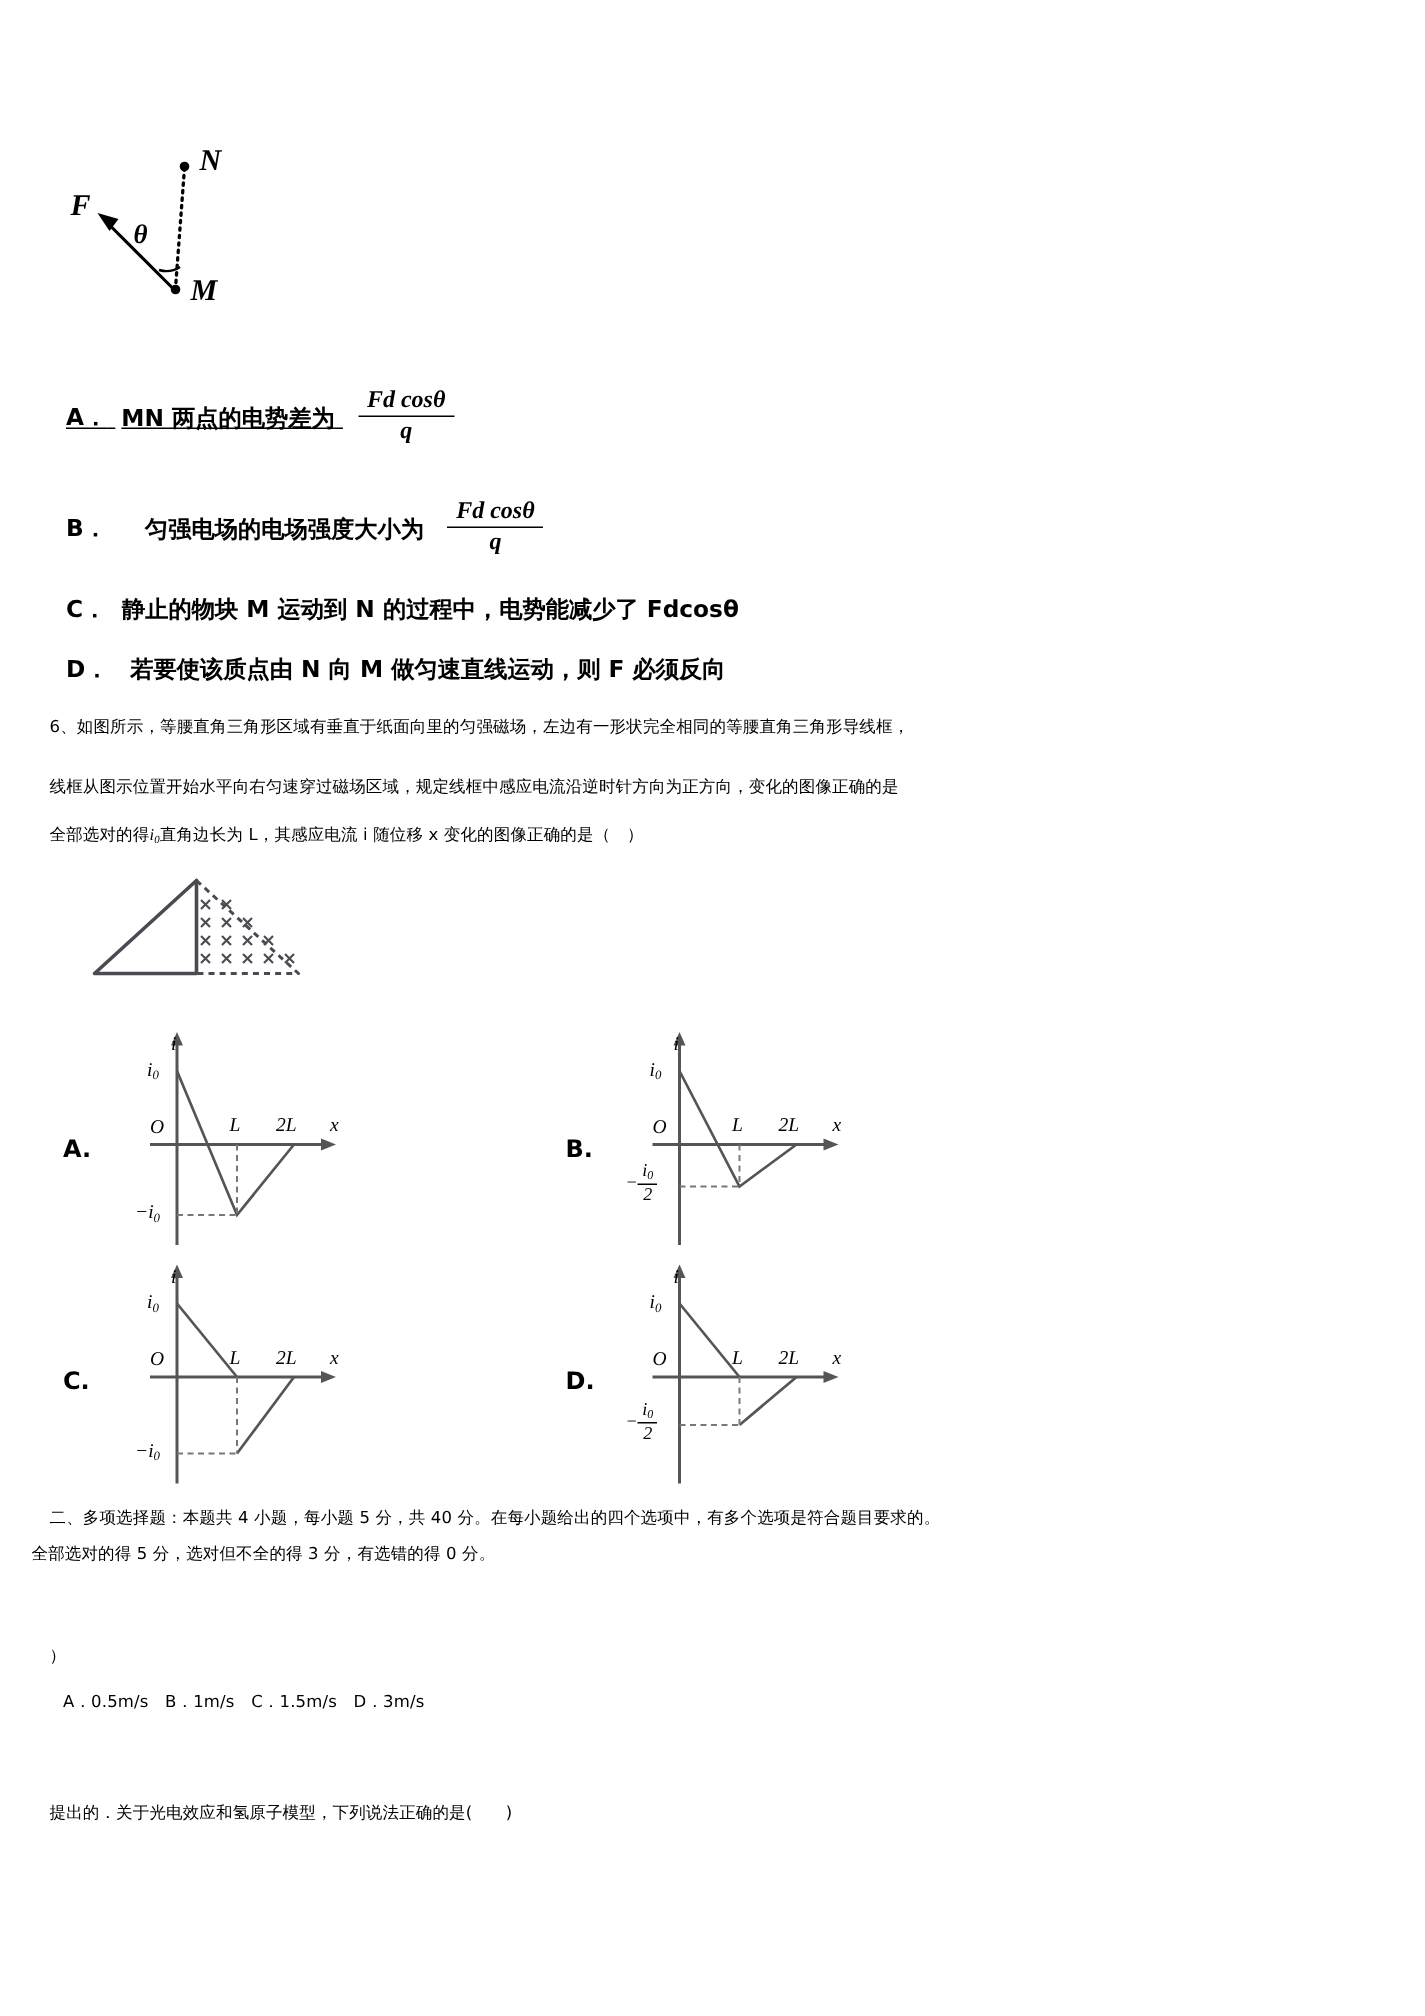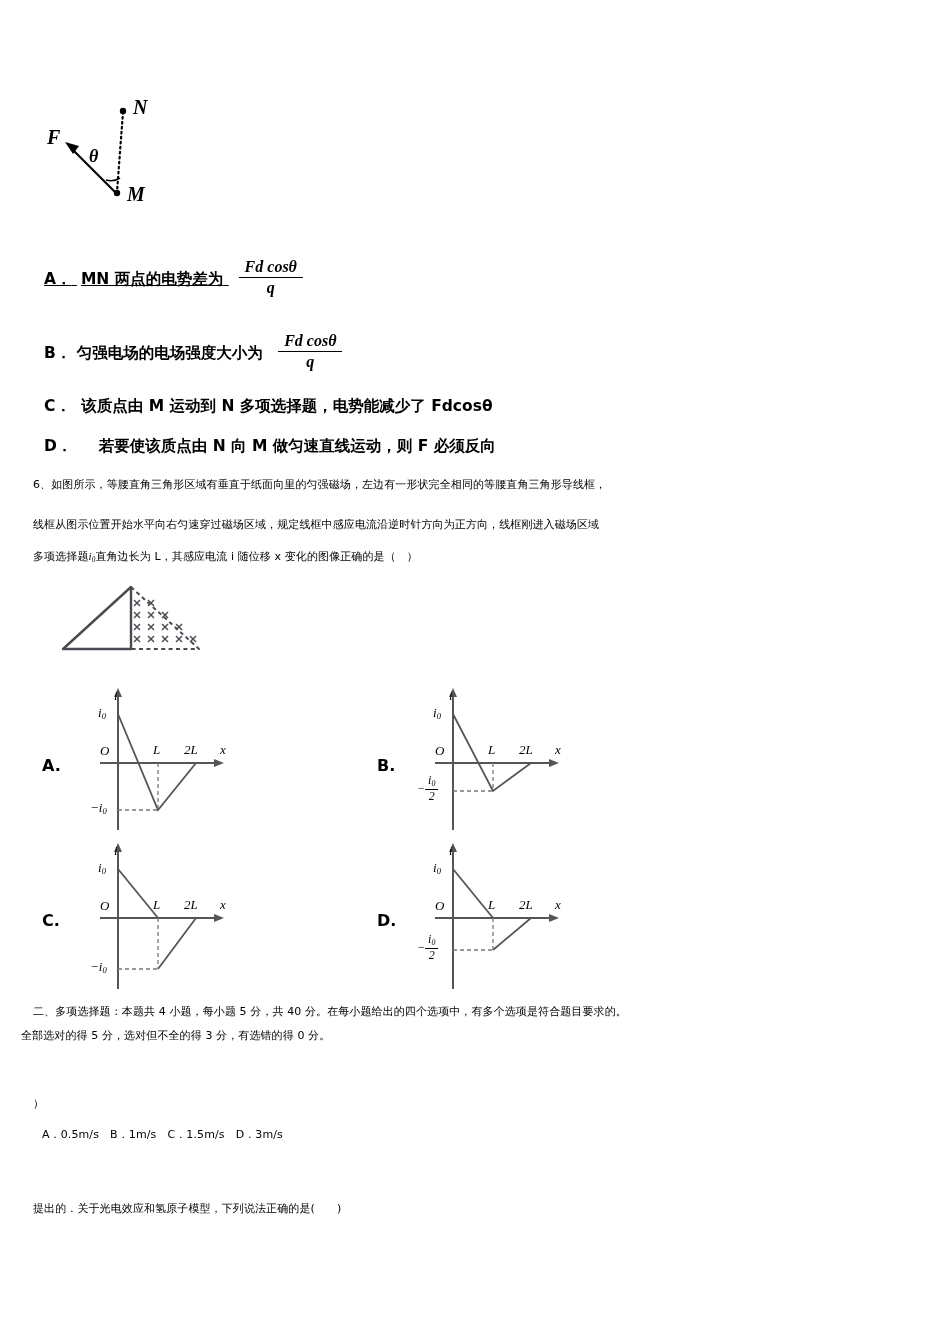--- a/index.html
+++ b/index.html
@@ -122,41 +122,41 @@
     <span>A．</span>
     <span style="margin-left:4px;">MN 两点的电势差为</span>
     <span class="frac" style="margin-left:10px;">
       <span class="num">Fd cosθ</span>
       <span class="den">q</span>
     </span>
   </div>
 
   <div class="choice-row" style="left:44px; top:334px;">
     <span>B．</span>
-    <span style="margin-left:0;">匀强电场的电场强度大小为</span>
+    <span style="margin-left:20px;">匀强电场的电场强度大小为</span>
     <span class="frac" style="margin-left:10px;">
       <span class="num">Fd cosθ</span>
       <span class="den">q</span>
     </span>
   </div>
 
   <div class="choice-row" style="left:44px; top:396px;">
     <span>C．</span>
-    <span style="margin-left:5px;">该质点由 M 运动到 N 多项选择题，电势能减少了 Fdcosθ</span>
+    <span style="margin-left:5px;">静止的物块 M 运动到 N 的过程中，电势能减少了 Fdcosθ</span>
   </div>
 
   <div class="choice-row" style="left:44px; top:436px;">
     <span>D．</span>
-    <span style="margin-left:21px;">若要使该质点由 N 向 M 做匀速直线运动，则 F 必须反向</span>
+    <span style="margin-left:9px;">若要使该质点由 N 向 M 做匀速直线运动，则 F 必须反向</span>
   </div>
 
   <div class="qline" style="left:33px; top:477px;">6、如图所示，等腰直角三角形区域有垂直于纸面向里的匀强磁场，左边有一形状完全相同的等腰直角三角形导线框，</div>
-  <div class="qline" style="left:33px; top:517px;">线框从图示位置开始水平向右匀速穿过磁场区域，规定线框中感应电流沿逆时针方向为正方向，线框刚进入磁场区域</div>
+  <div class="qline" style="left:33px; top:517px;">线框从图示位置开始水平向右匀速穿过磁场区域，规定线框中感应电流沿逆时针方向为正方向，变化的图像正确的是</div>
   <div class="qline" style="left:33px; top:549px;">
-    <span>多项选择题</span><span class="ser-i">i</span><span class="ser-i sub">0</span><span>直角边长为 L，其感应电流 i 随位移 x 变化的图像正确的是（　）</span>
+    <span>全部选对的得</span><span class="ser-i">i</span><span class="ser-i sub">0</span><span>直角边长为 L，其感应电流 i 随位移 x 变化的图像正确的是（　）</span>
   </div>
 
   <div id="field-figure">
     <svg width="150" height="80" viewBox="0 0 150 80">
 
       <polygon points="8,66 76,4 76,66" fill="none" stroke="#4a4a52" stroke-width="2.4" stroke-linejoin="round"></polygon>
 
       <polygon points="76,4 144,66 76,66" fill="none" stroke="#4a4a52" stroke-width="2" stroke-dasharray="4,3.4" stroke-linejoin="round"></polygon>
 
       <g stroke="#4a4a52" stroke-width="1.4">

